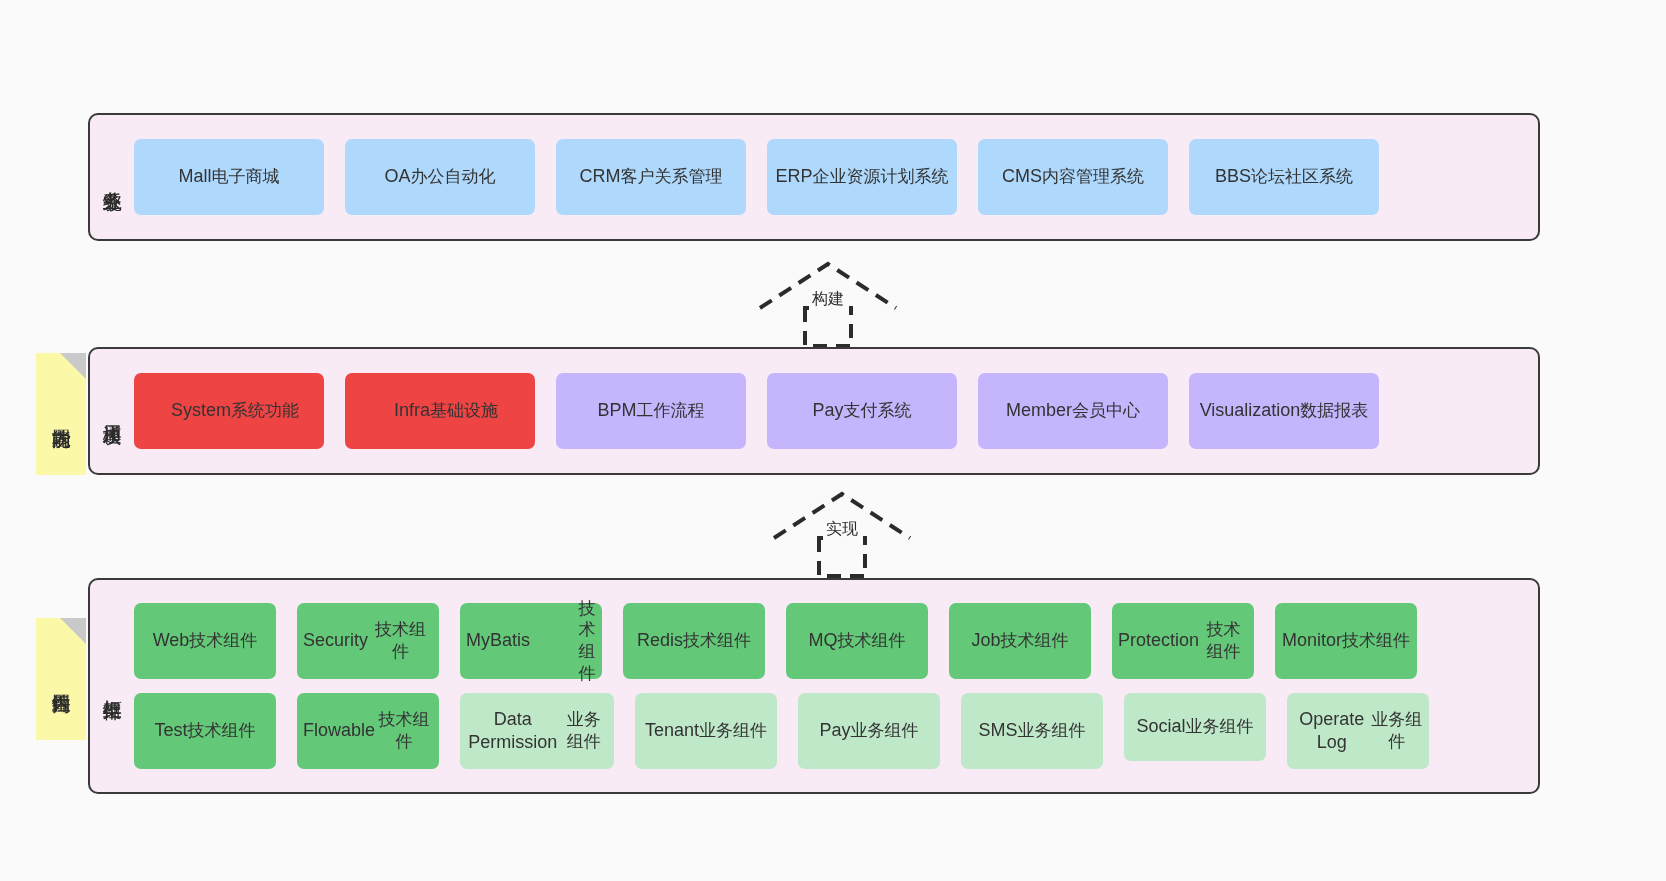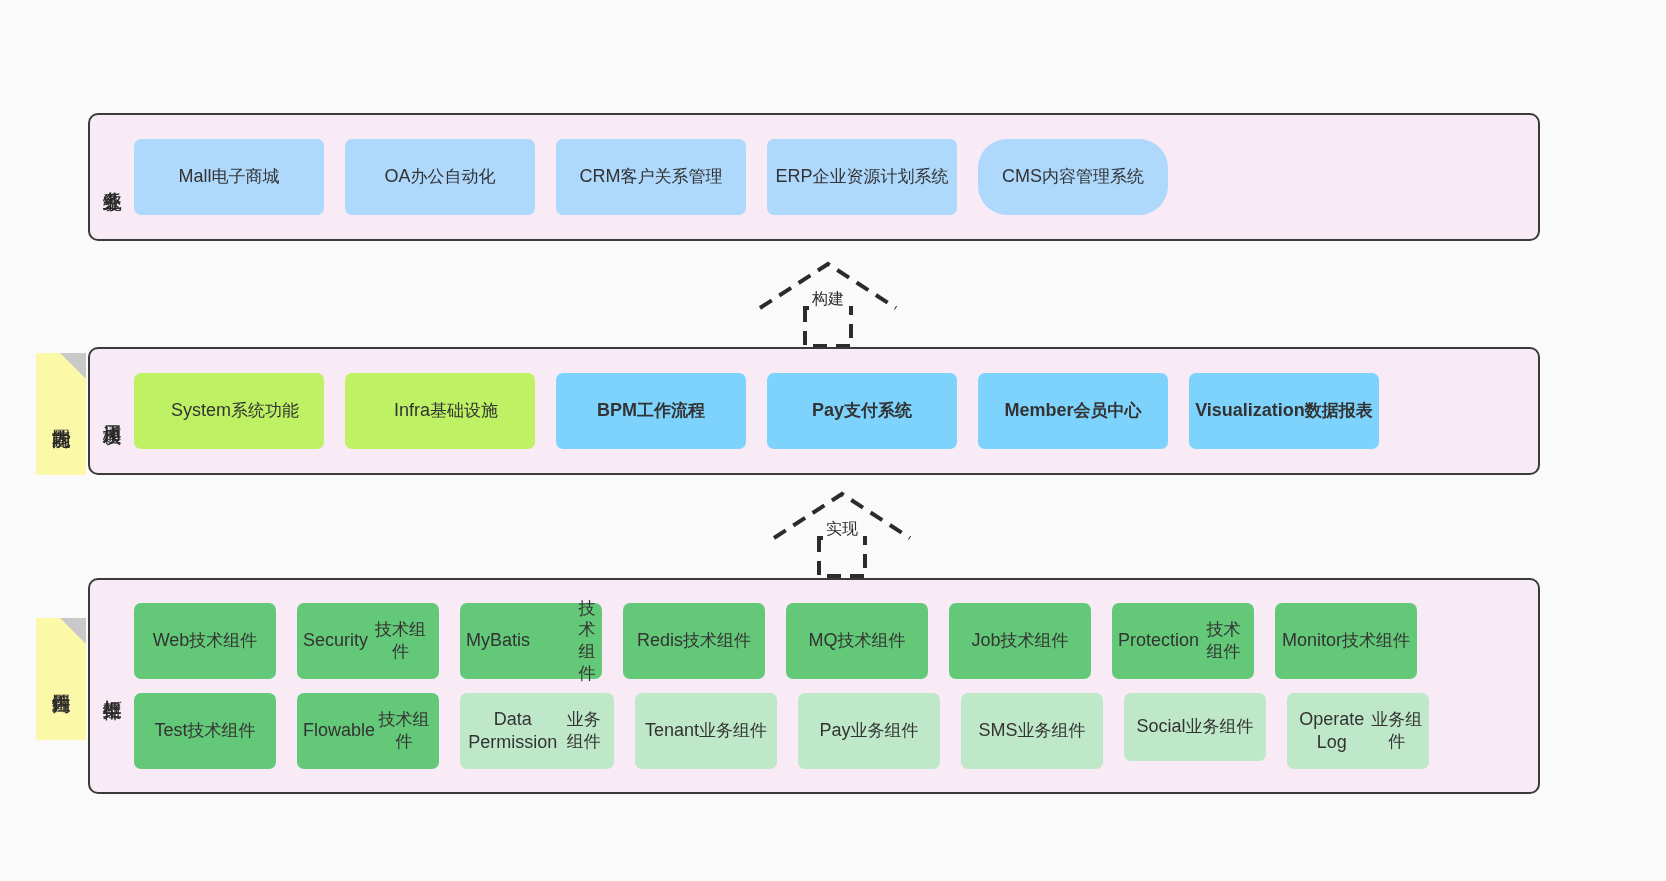--- a/index.html
+++ b/index.html
@@ -59,22 +59,22 @@
     color: #333333;
     font-size: 18px;
     line-height: 1.28;
     padding: 4px 6px;
     user-select: none;
   }
   .card .en { font-size: 18px; }
   .card .cn { font-size: 17px; }
 
   .blue       { background: #aed8fc; }
-  .red        { background: #bef264; padding-left: 18px; }
-  .pinklight  { background: #7dd3fc; font-weight: bold; }
+  .red        { background: #ef4444; padding-left: 18px; }
+  .pinklight  { background: #c4b5fd; }
   .green      { background: #63c878; }
   .greenlight { background: #bfe8c9; }
 
   
   .note {
     position: absolute;
     background: #fbf8a8;
     display: flex;
     align-items: center;
     justify-content: center;
@@ -127,23 +127,27 @@
           <span class="cn">办公自动化</span>
         </div>
         <div class="card blue" style="width:190px;height:76px;">
           <span class="en">CRM</span>
           <span class="cn">客户关系管理</span>
         </div>
         <div class="card blue" style="width:190px;height:76px;">
           <span class="en">ERP</span>
           <span class="cn">企业资源计划系统</span>
         </div>
-        <div class="card blue" style="width:190px;height:76px;border-radius:29px;">
+        <div class="card blue" style="width:190px;height:76px;">
           <span class="en">CMS</span>
           <span class="cn">内容管理系统</span>
+        </div>
+        <div class="card blue" style="width:190px;height:76px;">
+          <span class="en">BBS</span>
+          <span class="cn">论坛社区系统</span>
         </div>
       </div>
     </div>
   </div>
 
   <div class="connector" id="conn-build" style="left:758px; top:262px; width:140px; height:86px;">
     <svg width="140" height="86" viewBox="0 0 140 86" aria-hidden="true">
       <path d="M 2 46 L 70 2 L 138 46" fill="none" stroke="#2b2b2b" stroke-width="4" stroke-dasharray="14 9" stroke-linecap="butt"></path>
       <path d="M 45 46 L 95 46" fill="none" stroke="#2b2b2b" stroke-width="4" stroke-dasharray="14 9"></path>
       <path d="M 47 46 L 47 84 L 93 84 L 93 46" fill="none" stroke="#2b2b2b" stroke-width="4" stroke-dasharray="14 9"></path>

